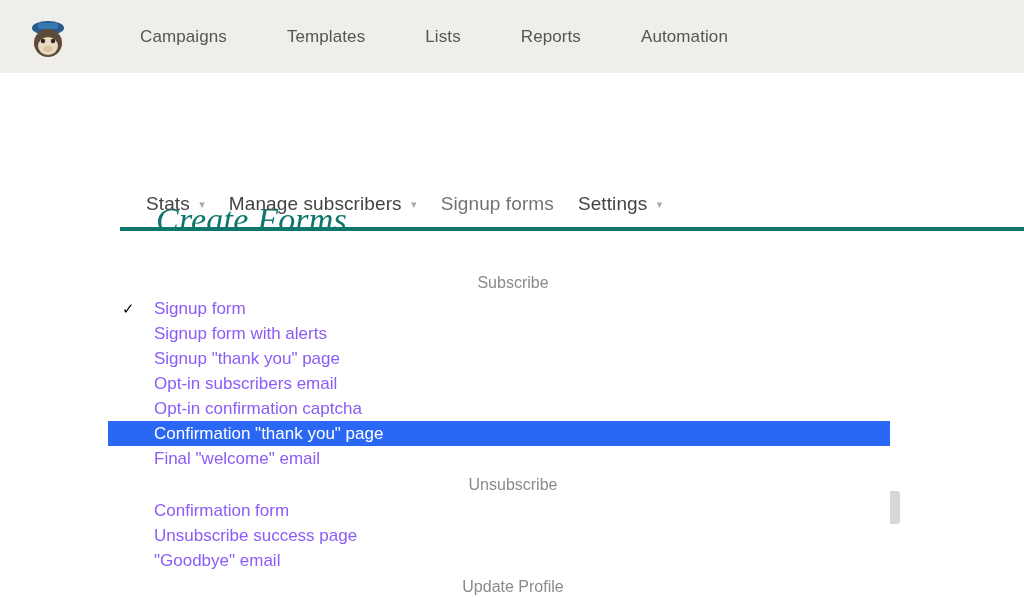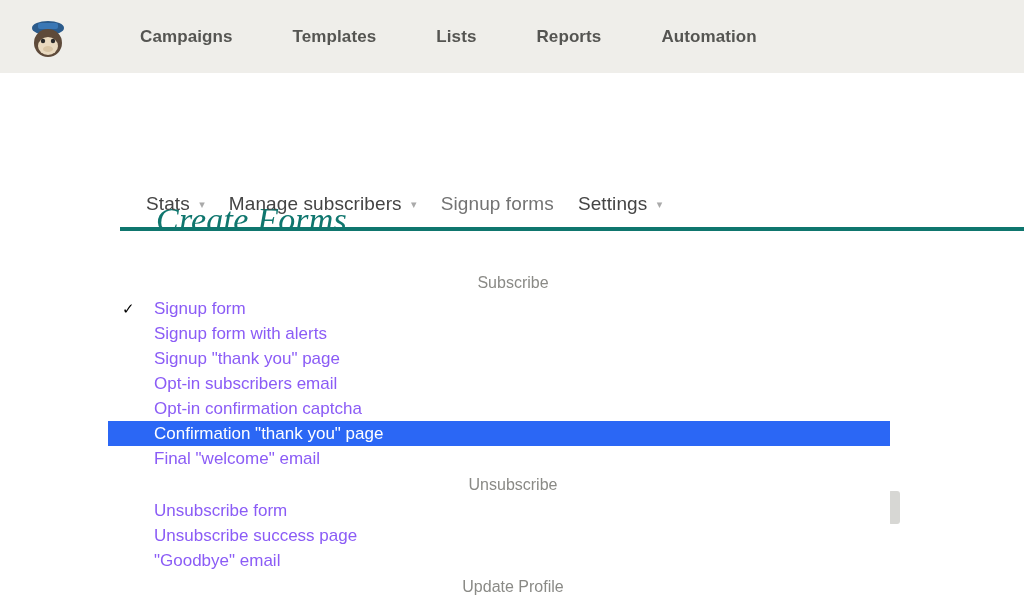--- a/index.html
+++ b/index.html
@@ -24,21 +24,21 @@
       width: 44px;
       height: 44px;
       margin-right: 40px;
       display: flex;
       align-items: center;
       justify-content: center;
     }
     .nav-item {
       color: #555552;
       font-size: 17px;
-      font-weight: 700;
+      font-weight: 400;
       padding: 0 30px;
       cursor: pointer;
       letter-spacing: 0.1px;
     }
 
     .content {
       position: relative;
       padding-left: 120px;
       padding-right: 30px;
       width: 100%;
@@ -188,19 +188,19 @@
   <div class="group-label">Subscribe</div>
   <div class="option selected">Signup form</div>
   <div class="option">Signup form with alerts</div>
   <div class="option">Signup "thank you" page</div>
   <div class="option">Opt-in subscribers email</div>
   <div class="option">Opt-in confirmation captcha</div>
   <div class="option highlight">Confirmation "thank you" page</div>
   <div class="option">Final "welcome" email</div>
 
   <div class="group-label">Unsubscribe</div>
-  <div class="option">Unsubscribe form</div>
+  <div class="option">Confirmation form</div>
   <div class="option">Unsubscribe success page</div>
   <div class="option">"Goodbye" email</div>
 
   <div class="group-label">Update Profile</div>
 
 </div>
 
 </body></html>

